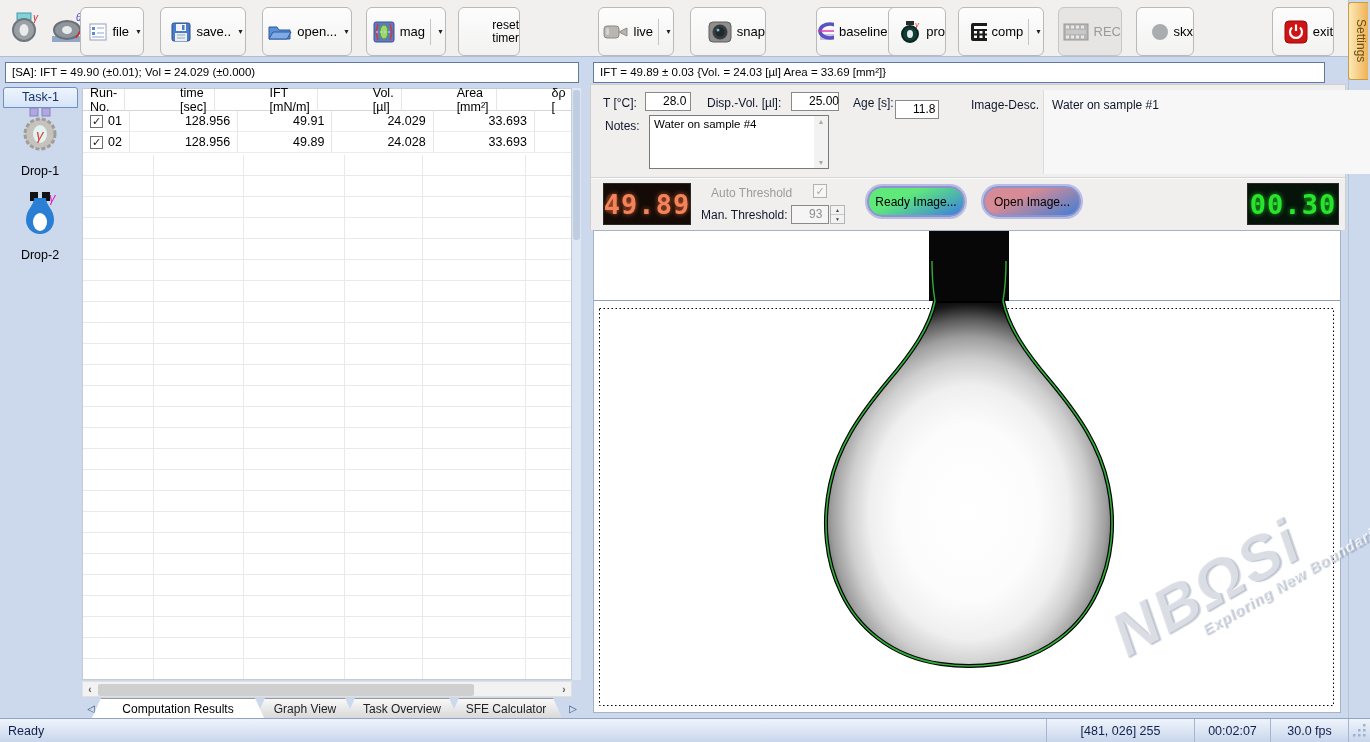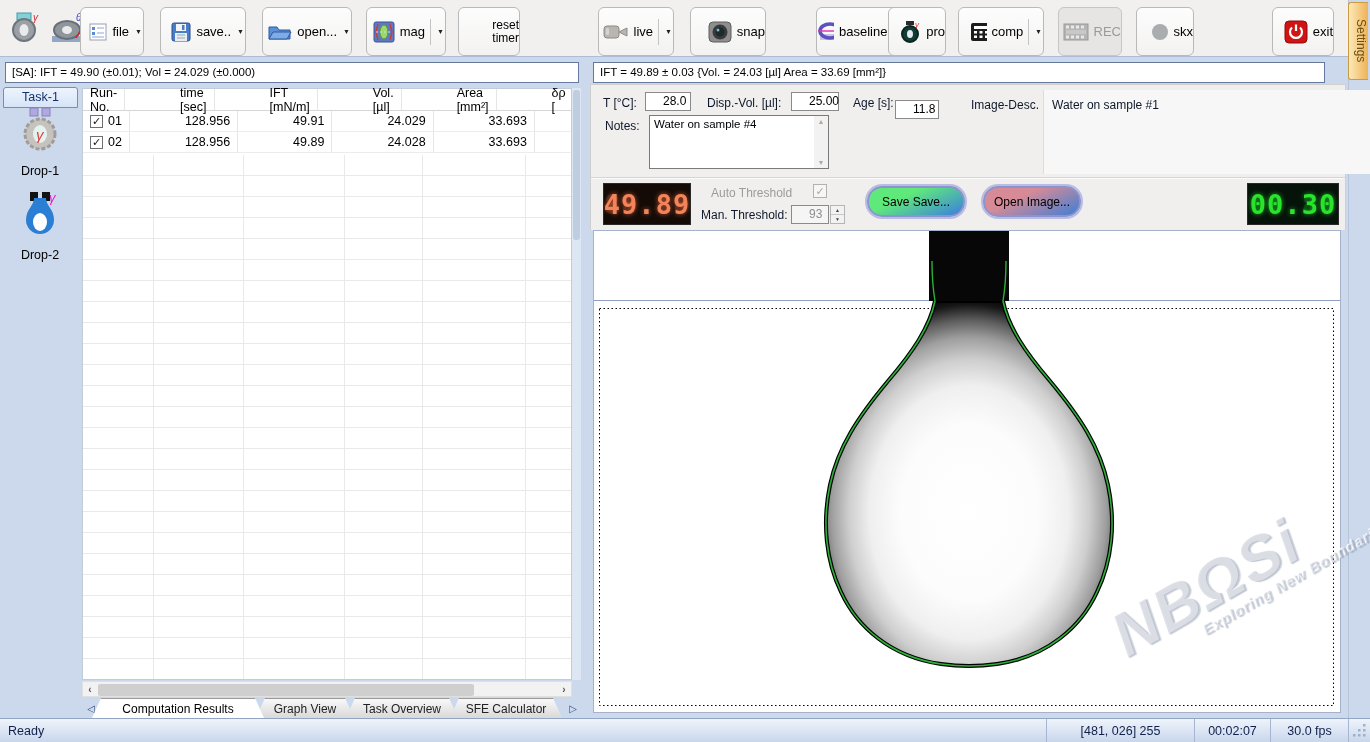--- a/index.html
+++ b/index.html
@@ -460,21 +460,21 @@
 
   <span class="lbl" style="left:120px;top:101px;color:#9b9b9b">Auto Threshold</span>
   <span class="chk" style="left:222px;top:99px">✓</span>
   <span class="lbl" style="left:110px;top:123px">Man. Threshold:</span>
   <div class="fld" id="man-input" style="left:200px;top:120px;width:38px">93</div>
   <div id="spinner">
     <span>▲</span>
     <span>▼</span>
   </div>
 
-  <div class="grad-btn" id="save-btn">Save Save...</div>
+  <div class="grad-btn" id="save-btn">Ready Image...</div>
   <div class="grad-btn" id="open-btn">Open Image...</div>
 
   <div class="led" id="led-right">
     <span class="stack">
       <span class="ghost">88.88</span>
       <span class="lit">00.30</span>
     </span>
   </div>
 </div>
 

